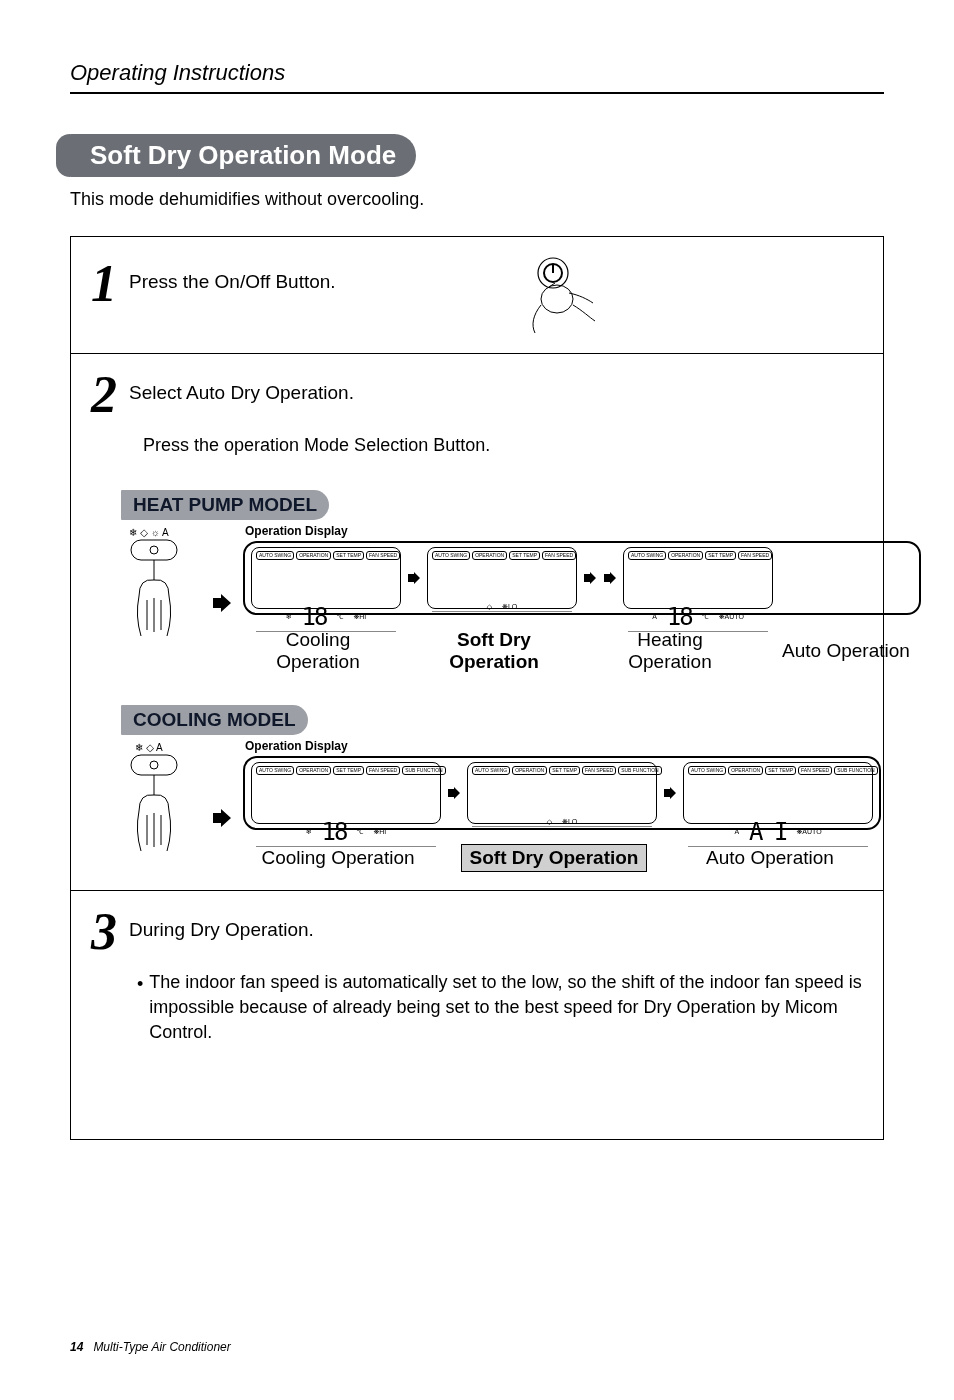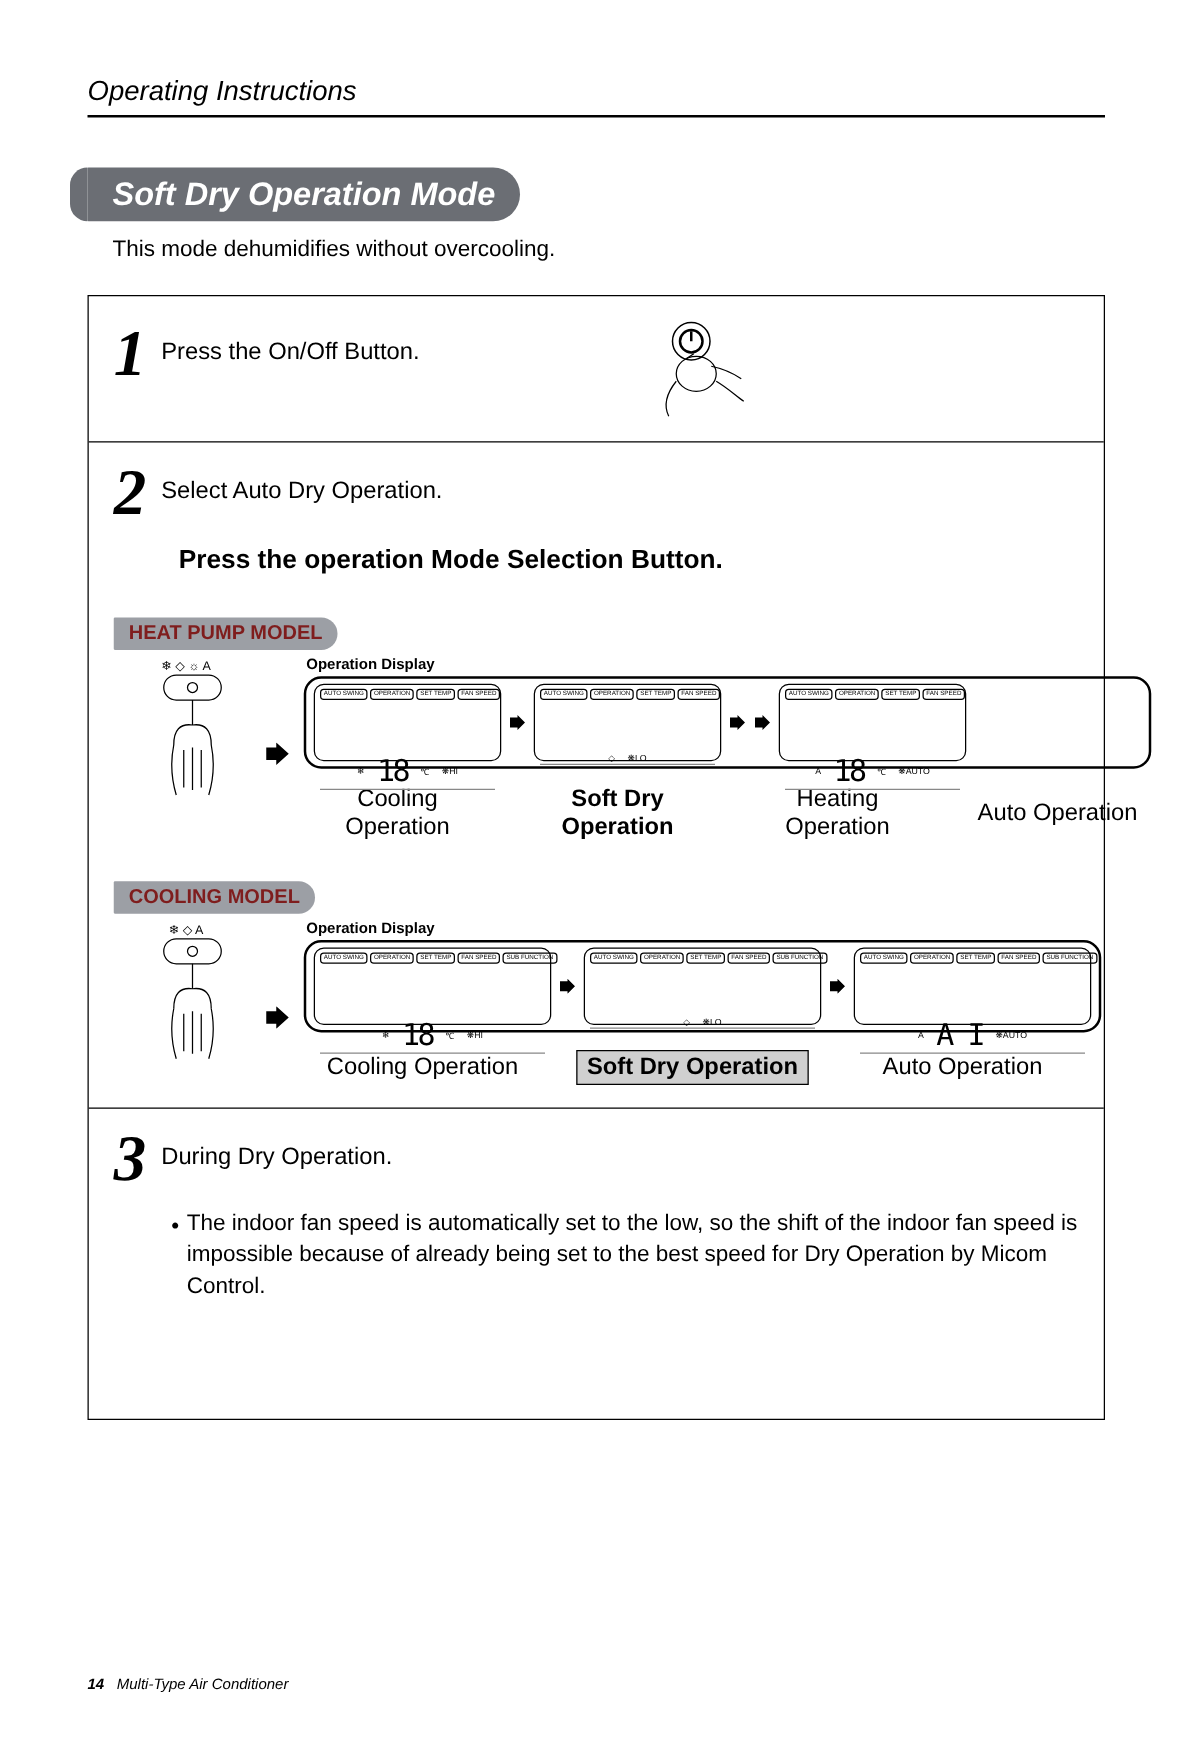--- a/index.html
+++ b/index.html
@@ -18,42 +18,40 @@
     margin-bottom: 40px;
   }
   .header-title {
     font-style: italic;
     font-size: 22px;
     font-weight: 400;
   }
   .section-tab {
     background: #6b6e74;
     color: #fff;
-    font-style: italic;
     font-weight: bold;
     font-size: 26px;
     padding: 6px 20px 6px 20px;
     border-radius: 2px 60px 60px 2px;
     display: inline-block;
     margin-bottom: 12px;
     position: relative;
   }
   .section-tab::before {
     content: "";
     position: absolute;
     left: -14px;
     top: 0;
     bottom: 0;
     width: 14px;
     background: #6b6e74;
     border-radius: 14px 0 0 14px;
   }
   .intro-text {
     font-size: 18px;
-    margin-left: 20px;
     margin-bottom: 26px;
   }
   .steps-box {
     border: 1.5px solid #000;
     padding: 24px 20px 30px 20px;
     position: relative;
   }
   .step { position: relative; }
   .step-divider {
     border: none;
@@ -72,39 +70,39 @@
     font-size: 52px;
     line-height: 0.9;
     margin-right: 4px;
   }
   .step-text {
     font-size: 19px;
     padding-top: 10px;
     flex: 1;
   }
   .step-sub {
-    font-size: 21px;
+    font-size: 18px;
     margin-left: 52px;
     margin-top: 14px;
     line-height: 1.4;
-    font-weight: bold;
   }
   .power-icon-wrap {
     margin-left: auto;
     margin-right: 260px;
     margin-top: -6px;
   }
   .model-label {
     background: #9c9fa5;
-    color: #7f1d1d;
-    font-weight: bold;
-    font-size: 16px;
+    color: #0f172a;
+    font-weight: bold;
+    font-size: 19px;
     padding: 4px 12px;
     border-radius: 2px 28px 28px 2px;
     display: inline-block;
+    margin-left: 30px;
     margin-top: 32px;
   }
   .mode-row {
     display: flex;
     align-items: flex-start;
     gap: 10px;
     margin-top: 4px;
     margin-left: 30px;
   }
   .remote-col {

